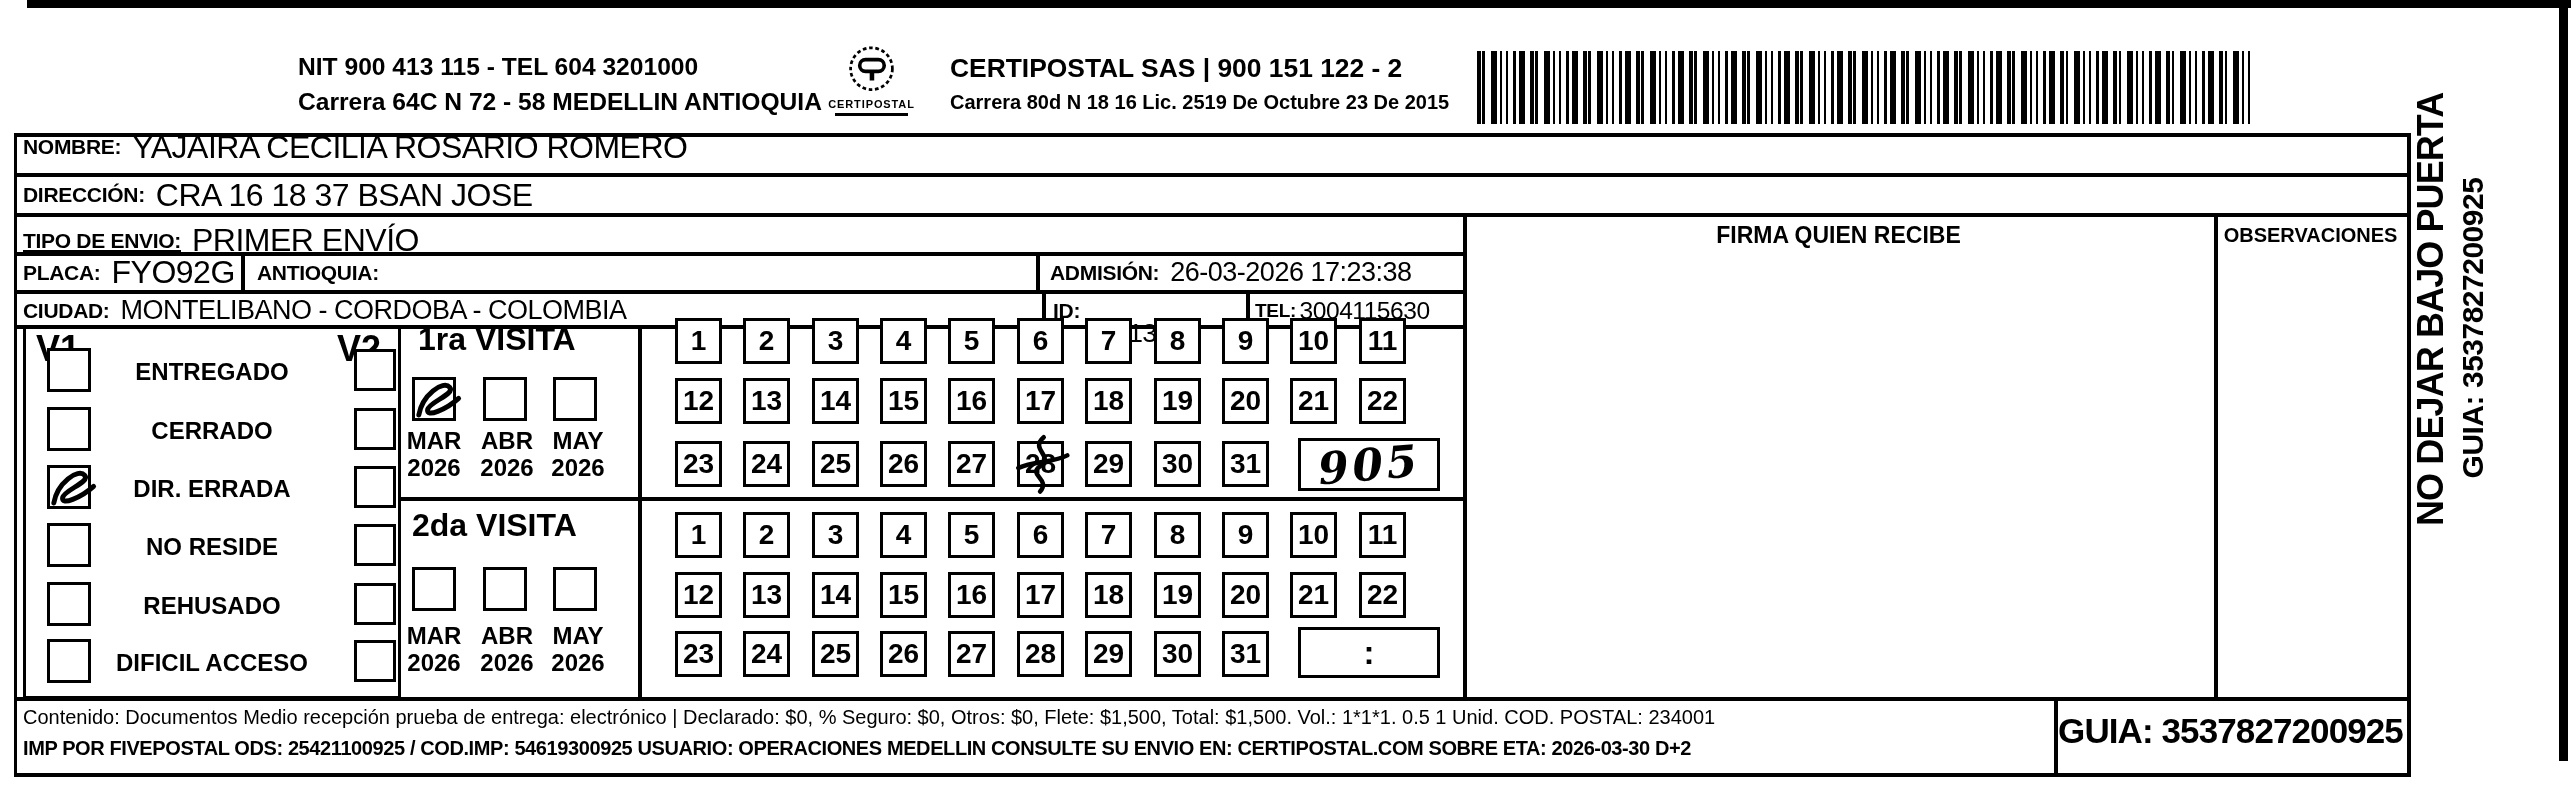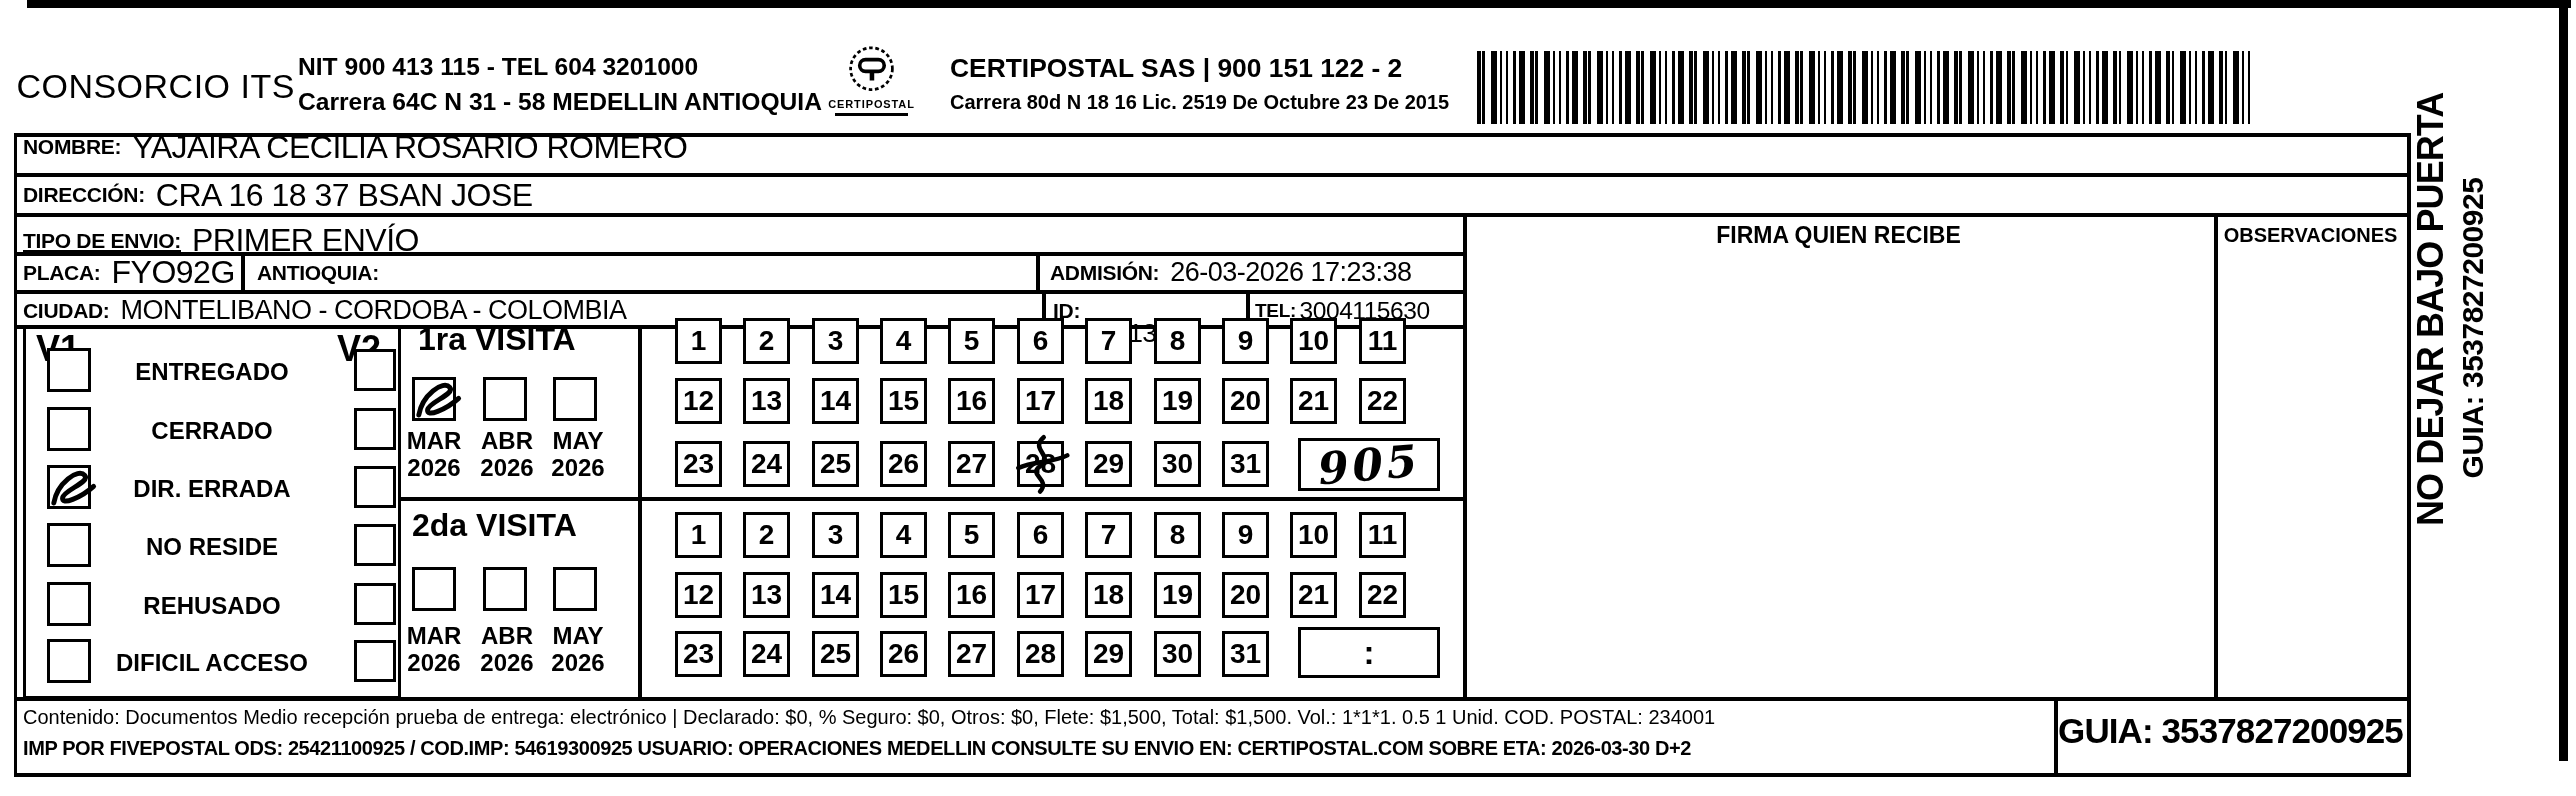--- a/index.html
+++ b/index.html
@@ -27,23 +27,22 @@
   .scrib{position:absolute;pointer-events:none;}
 </style>
 </head>
 <body>
 
 <div class="page">
 
   <div class="t" style="left:27px;top:0;width:2544px;height:8.2px;background:#000;"></div>
   <div class="t" style="left:2559px;top:5.5px;width:9px;height:755px;background:#000;"></div>
 
-  <div class="t" style="left:16.4px;top:67px;font-size:34px;letter-spacing:0.5px;">CONSORCIO ITS</div>
   <div class="t" style="left:298px;top:53px;font-size:24.6px;font-weight:600;">NIT 900 413 115 - TEL 604 3201000</div>
-  <div class="t" style="left:298px;top:88px;font-size:24.6px;font-weight:600;">Carrera 64C N 31 - 58 MEDELLIN ANTIOQUIA</div>
+  <div class="t" style="left:298px;top:88px;font-size:24.6px;font-weight:600;">Carrera 64C N 72 - 58 MEDELLIN ANTIOQUIA</div>
 
   <div class="t" style="left:817px;top:44px;width:109px;text-align:center;">
     <svg width="109" height="53" viewBox="0 0 120 58">
       <circle cx="60" cy="27" r="23" fill="none" stroke="#000" stroke-width="3" stroke-dasharray="4 3"></circle>
       <rect x="47" y="17" width="27" height="13" rx="6.5" fill="none" stroke="#000" stroke-width="4"></rect>
       <rect x="58" y="29" width="5" height="11" fill="#000"></rect>
     </svg>
     <div style="font-size:11px;font-weight:bold;letter-spacing:0.9px;margin-top:-1.8px;">CERTIPOSTAL</div>
     <div style="height:2.7px;background:#000;width:73px;margin:2.7px auto 0;"></div>
   </div>

